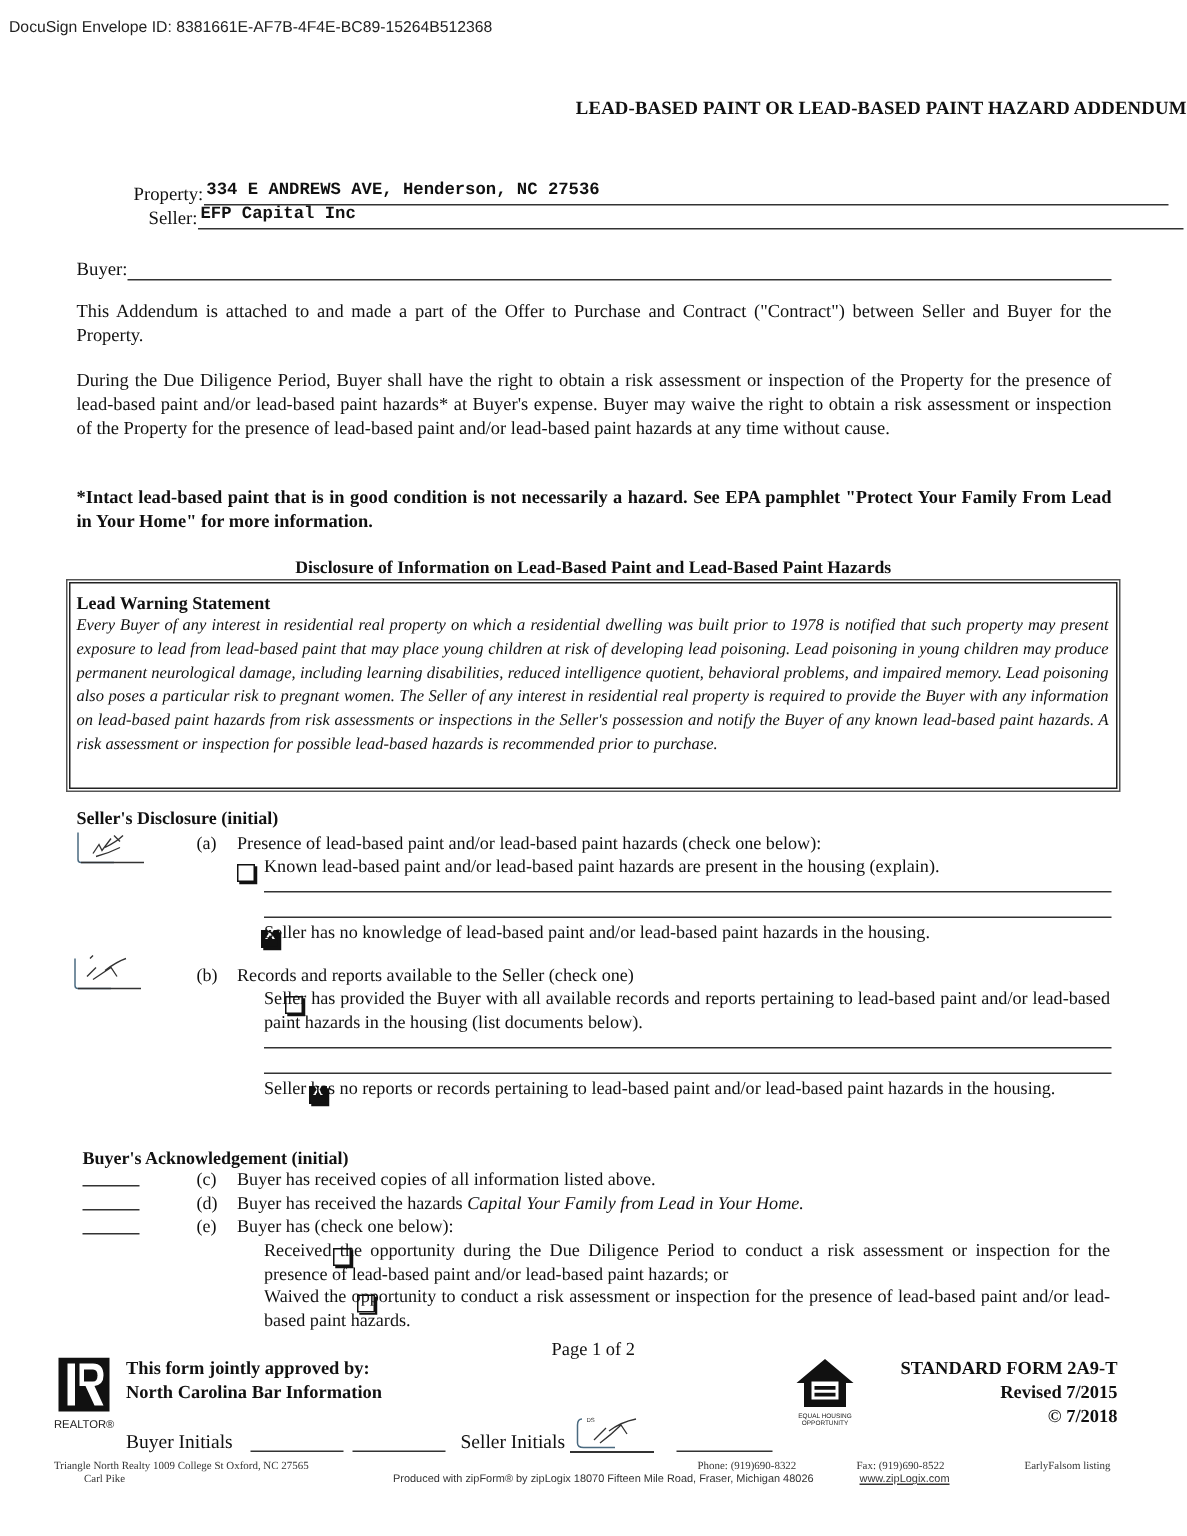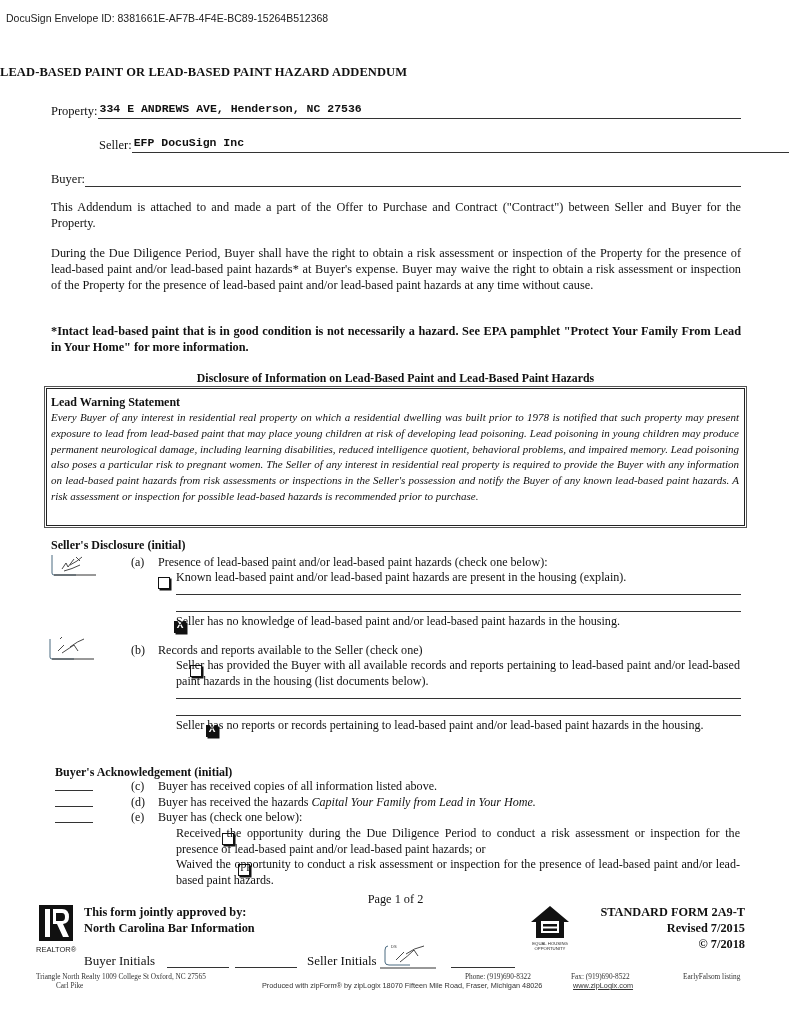--- a/index.html
+++ b/index.html
@@ -1,20 +1,20 @@
 <!DOCTYPE html>
 <html><head>
 <meta charset="utf-8">
 <style>
   html, body { margin:0; padding:0; background:#fff; }
   body { width:791px; height:1024px; position:relative; overflow:hidden; color:#111;
          font-family:"Liberation Serif", serif; }
   .abs { position:absolute; }
   .envelope { left:6px; top:12px; font-family:"Liberation Sans", sans-serif; font-size:10.5px; color:#222; }
-  .title { left:0; width:791px; top:65px; text-align:left; font-weight:bold; font-size:12.5px; letter-spacing:0.1px; }
+  .title { left:0; width:791px; top:65px; text-align:right; font-weight:bold; font-size:12.5px; letter-spacing:0.1px; }
   .field-row { left:51px; width:690px; font-size:12.5px; display:flex; align-items:flex-end; }
   .field-row .lbl { white-space:nowrap; }
   .field-row .val { flex:1; border-bottom:1.3px solid #333; font-family:"Liberation Mono", monospace; font-weight:bold; font-size:11.5px; padding-left:2px; height:16px; line-height:14px; }
   .para { left:51px; width:690px; font-size:12.3px; line-height:16px; text-align:justify; }
   .bold { font-weight:bold; }
   .disc-title { left:0; width:791px; top:371px; text-align:center; font-weight:bold; font-size:11.8px; }
   .warn-box { left:46px; top:388px; width:697px; height:136px; border:1.5px solid #222; box-shadow: 0 0 0 1px #fff, 0 0 0 2px #555; }
   .warn-box .h { position:absolute; left:4px; top:6px; font-weight:bold; font-size:12px; }
   .warn-box .t { position:absolute; left:4px; top:21px; width:688px; font-style:italic; font-size:11px; line-height:15.8px; text-align:justify; }
   .section-h { font-weight:bold; font-size:12px; }
@@ -33,27 +33,27 @@
   .smallsans { font-family:"Liberation Sans", sans-serif; font-size:7.3px; color:#333; }
 </style>
 </head>
 <body>
 
 
 
 <div class="abs envelope">DocuSign Envelope ID: 8381661E-AF7B-4F4E-BC89-15264B512368</div>
 <div class="abs title">LEAD-BASED PAINT OR LEAD-BASED PAINT HAZARD ADDENDUM</div>
 
-<div class="abs field-row" style="top:102px;">
+<div class="abs field-row" style="top:120px;margin-left:38px;">
   <span class="lbl">Property:</span>
   <span class="val">334 E ANDREWS AVE, Henderson, NC  27536</span>
 </div>
 <div class="abs field-row" style="top:136px;margin-left:48px;">
   <span class="lbl">Seller:</span>
-  <span class="val">EFP DocuSign Inc</span>
+  <span class="val">EFP Capital Inc</span>
 </div>
 <div class="abs field-row" style="top:170px;">
   <span class="lbl">Buyer:</span>
   <span class="val"></span>
 </div>
 
 <div class="abs para" style="top:199px;">This Addendum is attached to and made a part of the Offer to Purchase and Contract ("Contract") between Seller and Buyer for the Property.</div>
 <div class="abs para" style="top:245px;">During the Due Diligence Period, Buyer shall have the right to obtain a risk assessment or inspection of the Property for the presence of lead-based paint and/or lead-based paint hazards* at Buyer's expense.  Buyer may waive the right to obtain a risk assessment or inspection of the Property for the presence of lead-based paint and/or lead-based paint hazards at any time without cause.</div>
 <div class="abs para bold" style="top:323px;">*Intact lead-based paint that is in good condition is not necessarily a hazard.  See EPA pamphlet "Protect Your Family From Lead in Your Home" for more information.</div>
 

